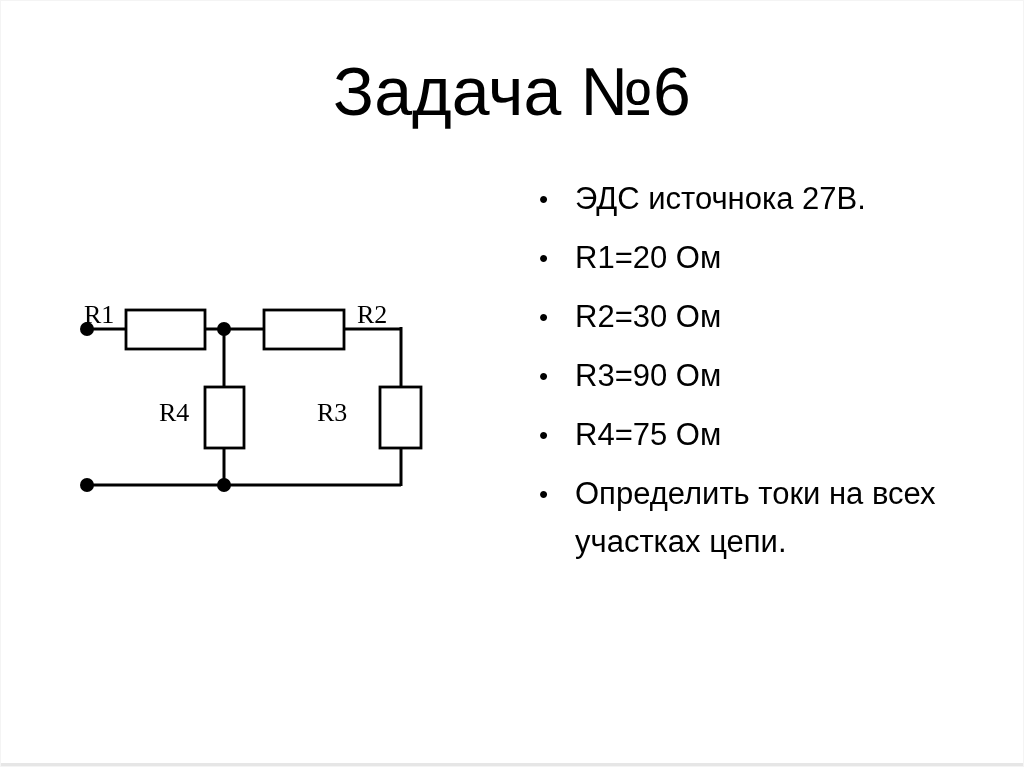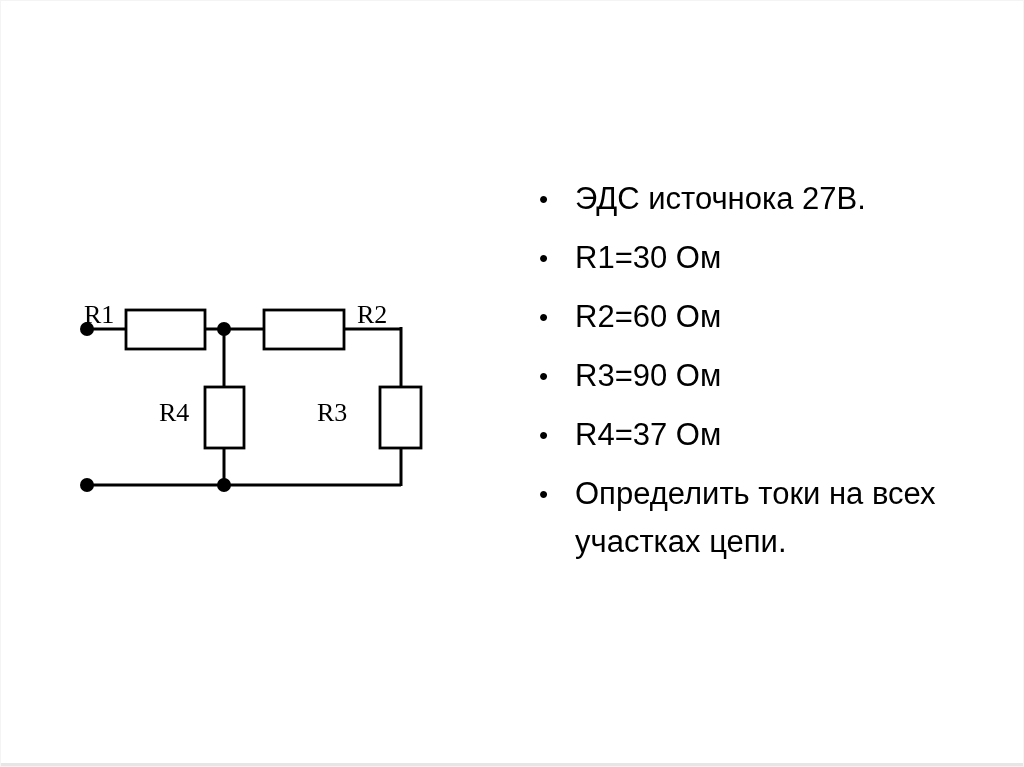--- a/index.html
+++ b/index.html
@@ -73,20 +73,21 @@
     width: 100%;
     height: 3px;
     background: #e6e6e6;
   }
 </style>
 </head>
 <body>
 
 <div class="slide">
 
+  <h1 class="title">Задача №6</h1>
 
   <svg class="circuit-svg" viewBox="0 0 1024 767" xmlns="http://www.w3.org/2000/svg">
 
     <line class="wire" x1="86" y1="328" x2="125" y2="328"></line>
     <rect class="resistor" x="125" y="309" width="79" height="39"></rect>
     <line class="wire" x1="204" y1="328" x2="263" y2="328"></line>
     <rect class="resistor" x="263" y="309" width="80" height="39"></rect>
     <line class="wire" x1="343" y1="328" x2="401" y2="328"></line>
 
     <line class="wire" x1="400" y1="326" x2="400" y2="386"></line>
@@ -110,33 +111,33 @@
     <text class="rlabel" x="316" y="420">R3</text>
   </svg>
 
   <ul class="bullet-list">
     <li class="bullet-item">
       <span class="bullet-marker">•</span>
       <span class="bullet-text">ЭДС источнока 27В.</span>
     </li>
     <li class="bullet-item">
       <span class="bullet-marker">•</span>
-      <span class="bullet-text">R1=30 Ом</span>
+      <span class="bullet-text">R1=20 Ом</span>
     </li>
     <li class="bullet-item">
       <span class="bullet-marker">•</span>
-      <span class="bullet-text">R2=60 Ом</span>
+      <span class="bullet-text">R2=30 Ом</span>
     </li>
     <li class="bullet-item">
       <span class="bullet-marker">•</span>
       <span class="bullet-text">R3=90 Ом</span>
     </li>
     <li class="bullet-item">
       <span class="bullet-marker">•</span>
-      <span class="bullet-text">R4=37 Ом</span>
+      <span class="bullet-text">R4=75 Ом</span>
     </li>
     <li class="bullet-item">
       <span class="bullet-marker">•</span>
       <span class="bullet-text">Определить токи на всех участках цепи.</span>
     </li>
   </ul>
 
   <div class="bottom-rule"></div>
 
 </div>

